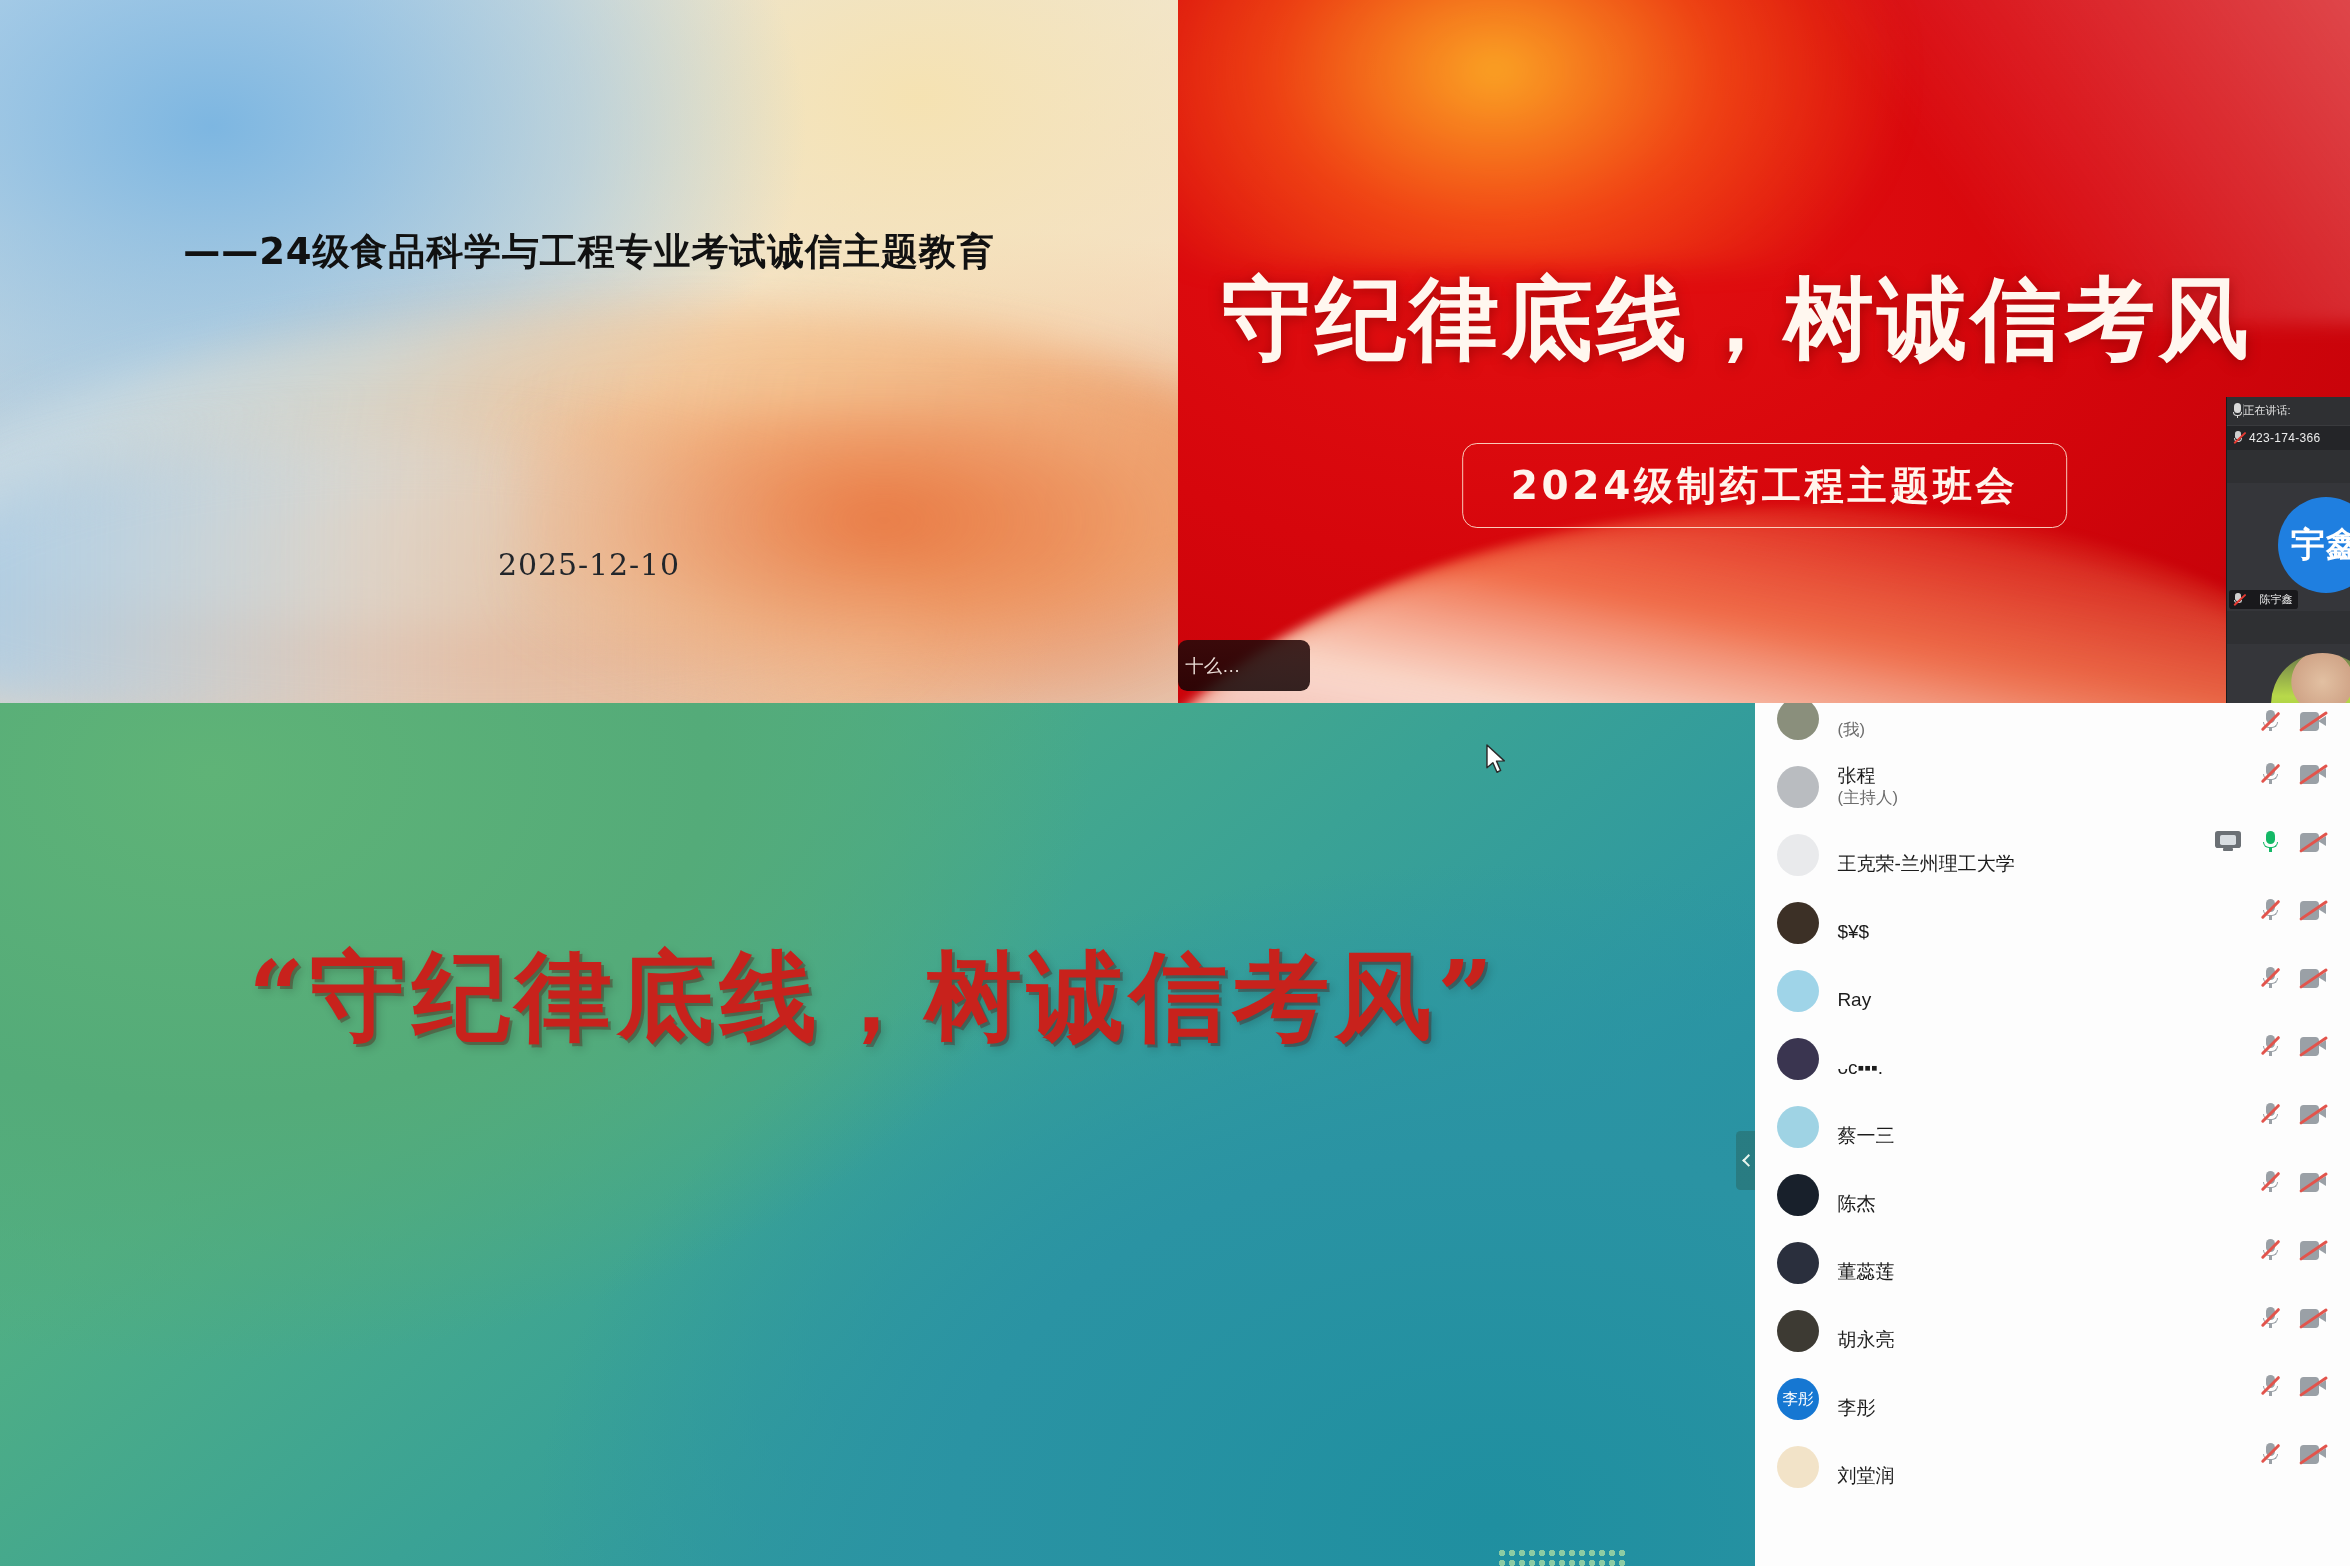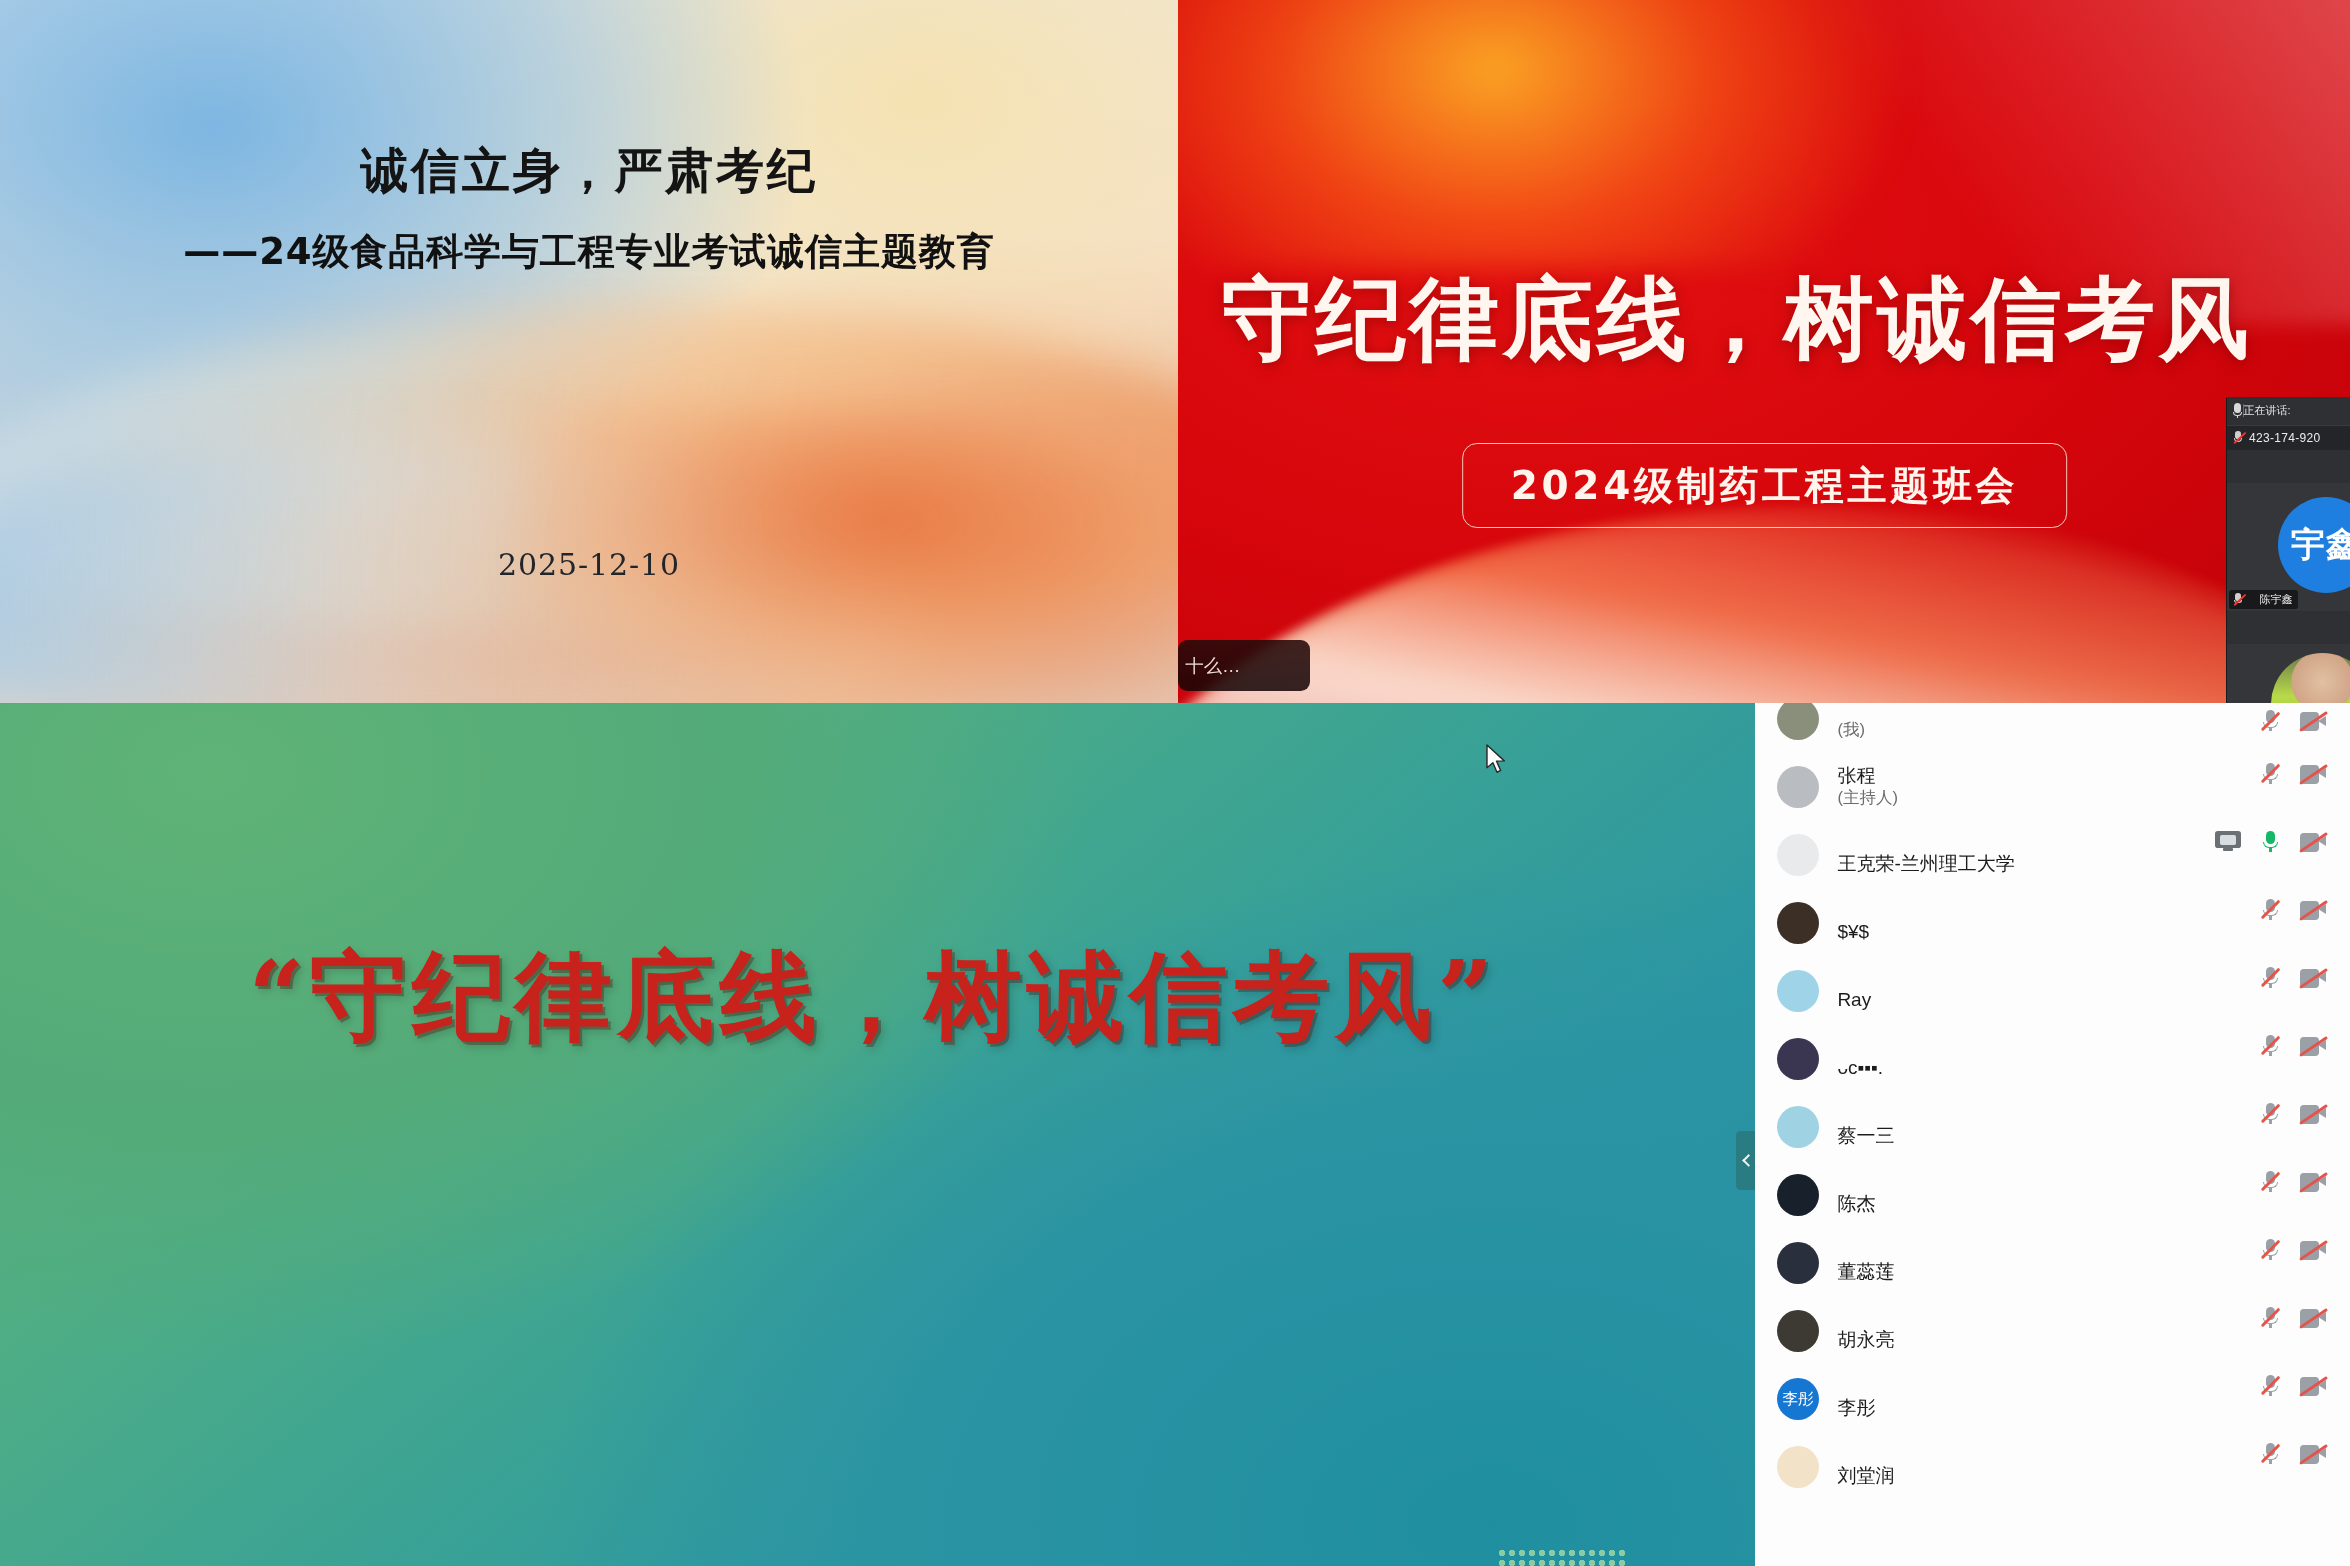--- a/index.html
+++ b/index.html
@@ -259,21 +259,20 @@
 </style>
 </head>
 <body>
 
 <div id="root">
 
   <div id="panel-topleft">
     <div class="wave-a"></div>
     <div class="wave-b"></div>
     <div class="wave-c"></div>
-    <div id="tl-title">诚信立身，严肃考纪</div>
     <div id="tl-sub">——24级食品科学与工程专业考试诚信主题教育</div>
     <div id="tl-date">2025-12-10</div>
   </div>
 
   <div id="panel-topright">
     <div class="glow-tl"></div>
     <div class="swoosh1"></div>
     <div class="swoosh2"></div>
     <div class="ray1"></div>
     <div class="band-bot"></div>
@@ -297,21 +296,21 @@
       <span class="divider"></span>
       <span class="label">正在讲话:</span>
     </div>
 
     <div class="thumb-id-row">
       <span class="mic-muted">
         <span class="body"></span>
           <span class="stand"></span>
           <span class="slash"></span>
       </span>
-      <span class="txt">423-174-920</span>
+      <span class="txt">423-174-366</span>
     </div>
 
     <div class="thumb-tile" id="thumb-tile-1">
       <div class="tile-avatar">宇鑫</div>
       <div class="tile-name">
         <span class="mic-muted">
           <span class="body"></span>
             <span class="stand"></span>
             <span class="slash"></span>
         </span>

